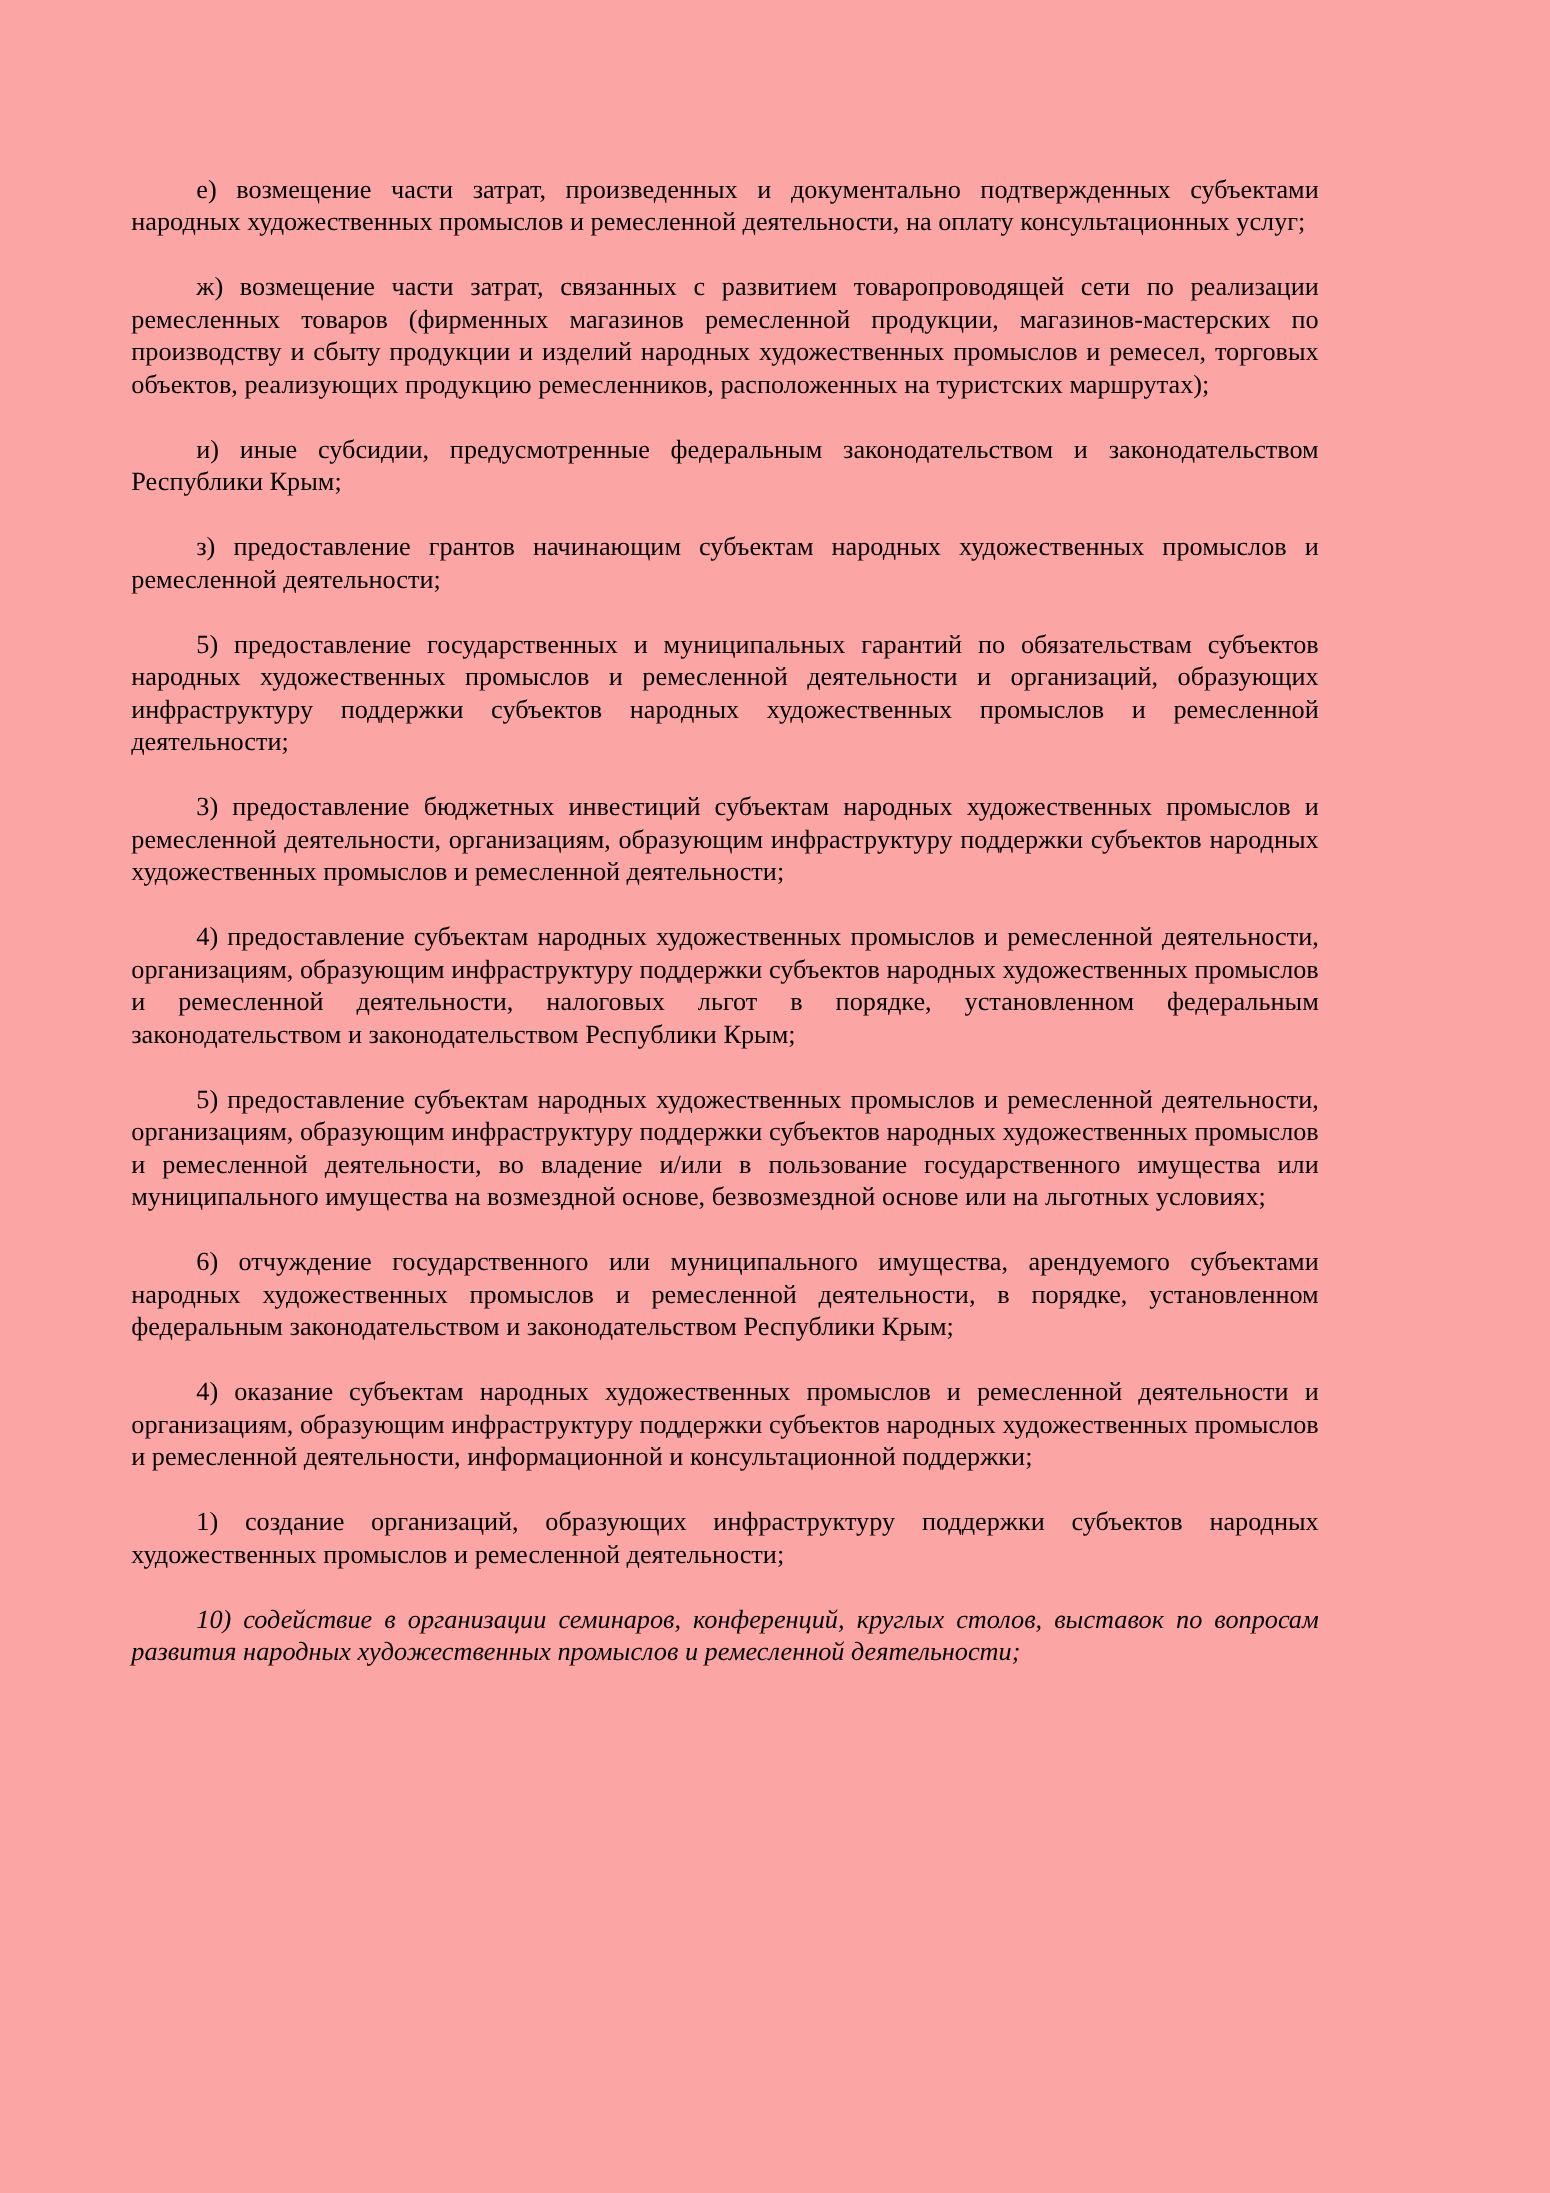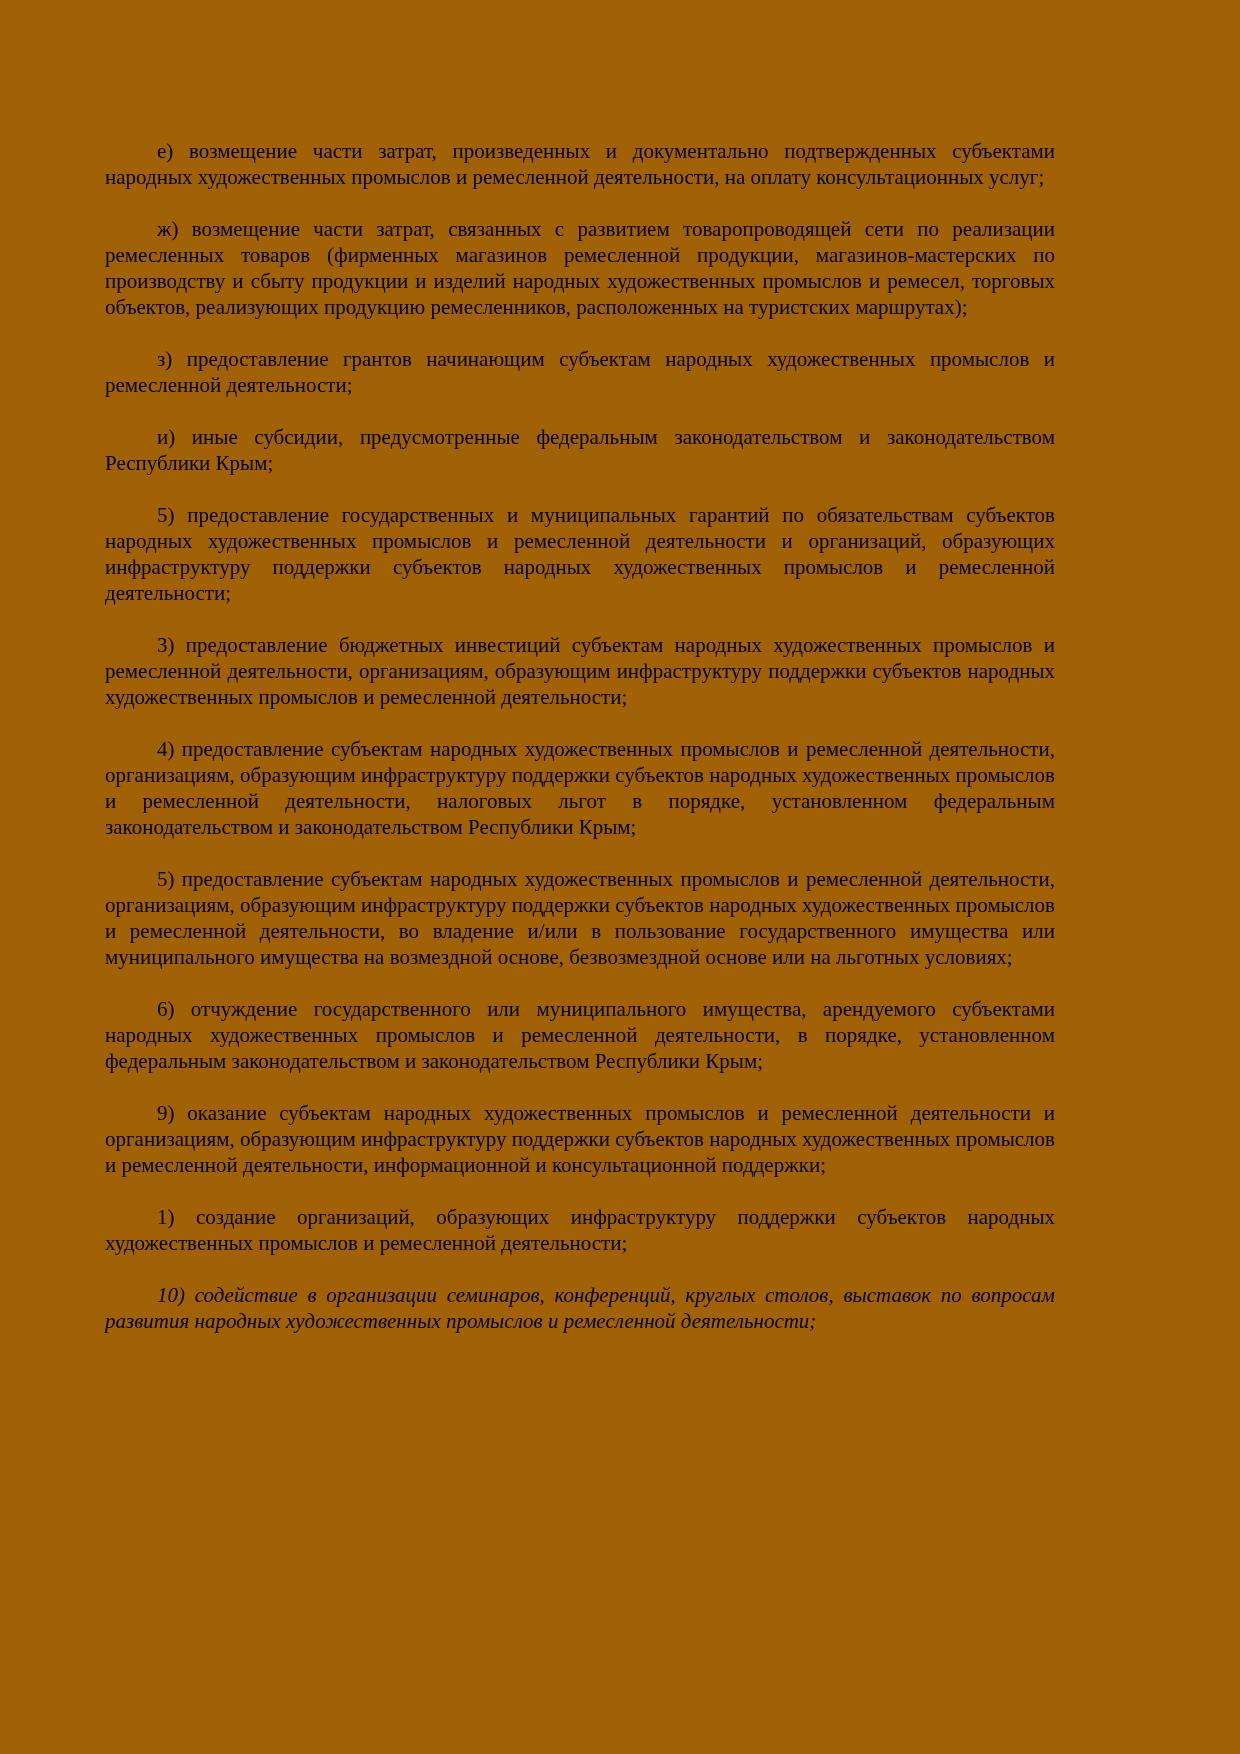--- a/index.html
+++ b/index.html
@@ -4,21 +4,21 @@
 <style>
   html, body {
     margin: 0;
     padding: 0;
     background: #ffffff;
   }
   .page {
     position: relative;
     width: 1240px;
     height: 1754px;
-    background: #a16207;
+    background: #fca5a5;
     box-sizing: border-box;
     overflow: hidden;
   }
   .doc-body {
     position: absolute;
     top: 138px;
     left: 105px;
     width: 950px;
     font-family: "Liberation Serif", "DejaVu Serif", serif;
     font-size: 21px;
@@ -36,24 +36,24 @@
     font-style: italic;
   }
 </style>
 </head>
 <body>
 
 <div class="page">
   <div class="doc-body">
     <p>е) возмещение части затрат, произведенных и документально подтвержденных субъектами народных художественных промыслов и ремесленной деятельности, на оплату консультационных услуг;</p>
     <p>ж) возмещение части затрат, связанных с развитием товаропроводящей сети по реализации ремесленных товаров (фирменных магазинов ремесленной продукции, магазинов-мастерских по производству и сбыту продукции и изделий народных художественных промыслов и ремесел, торговых объектов, реализующих продукцию ремесленников, расположенных на туристских маршрутах);</p>
+    <p>и) иные субсидии, предусмотренные федеральным законодательством и законодательством Республики Крым;</p>
     <p>з) предоставление грантов начинающим субъектам народных художественных промыслов и ремесленной деятельности;</p>
-    <p>и) иные субсидии, предусмотренные федеральным законодательством и законодательством Республики Крым;</p>
     <p>5) предоставление государственных и муниципальных гарантий по обязательствам субъектов народных художественных промыслов и ремесленной деятельности и организаций, образующих инфраструктуру поддержки субъектов народных художественных промыслов и ремесленной деятельности;</p>
     <p>3) предоставление бюджетных инвестиций субъектам народных художественных промыслов и ремесленной деятельности, организациям, образующим инфраструктуру поддержки субъектов народных художественных промыслов и ремесленной деятельности;</p>
     <p>4) предоставление субъектам народных художественных промыслов и ремесленной деятельности, организациям, образующим инфраструктуру поддержки субъектов народных художественных промыслов и ремесленной деятельности, налоговых льгот в порядке, установленном федеральным законодательством и законодательством Республики Крым;</p>
     <p>5) предоставление субъектам народных художественных промыслов и ремесленной деятельности, организациям, образующим инфраструктуру поддержки субъектов народных художественных промыслов и ремесленной деятельности, во владение и/или в пользование государственного имущества или муниципального имущества на возмездной основе, безвозмездной основе или на льготных условиях;</p>
     <p>6) отчуждение государственного или муниципального имущества, арендуемого субъектами народных художественных промыслов и ремесленной деятельности, в порядке, установленном федеральным законодательством и законодательством Республики Крым;</p>
-    <p>9) оказание субъектам народных художественных промыслов и ремесленной деятельности и организациям, образующим инфраструктуру поддержки субъектов народных художественных промыслов и ремесленной деятельности, информационной и консультационной поддержки;</p>
+    <p>4) оказание субъектам народных художественных промыслов и ремесленной деятельности и организациям, образующим инфраструктуру поддержки субъектов народных художественных промыслов и ремесленной деятельности, информационной и консультационной поддержки;</p>
     <p>1) создание организаций, образующих инфраструктуру поддержки субъектов народных художественных промыслов и ремесленной деятельности;</p>
     <p>10) содействие в организации семинаров, конференций, круглых столов, выставок по вопросам развития народных художественных промыслов и ремесленной деятельности;</p>
   </div>
 </div>
 
 </body></html>

